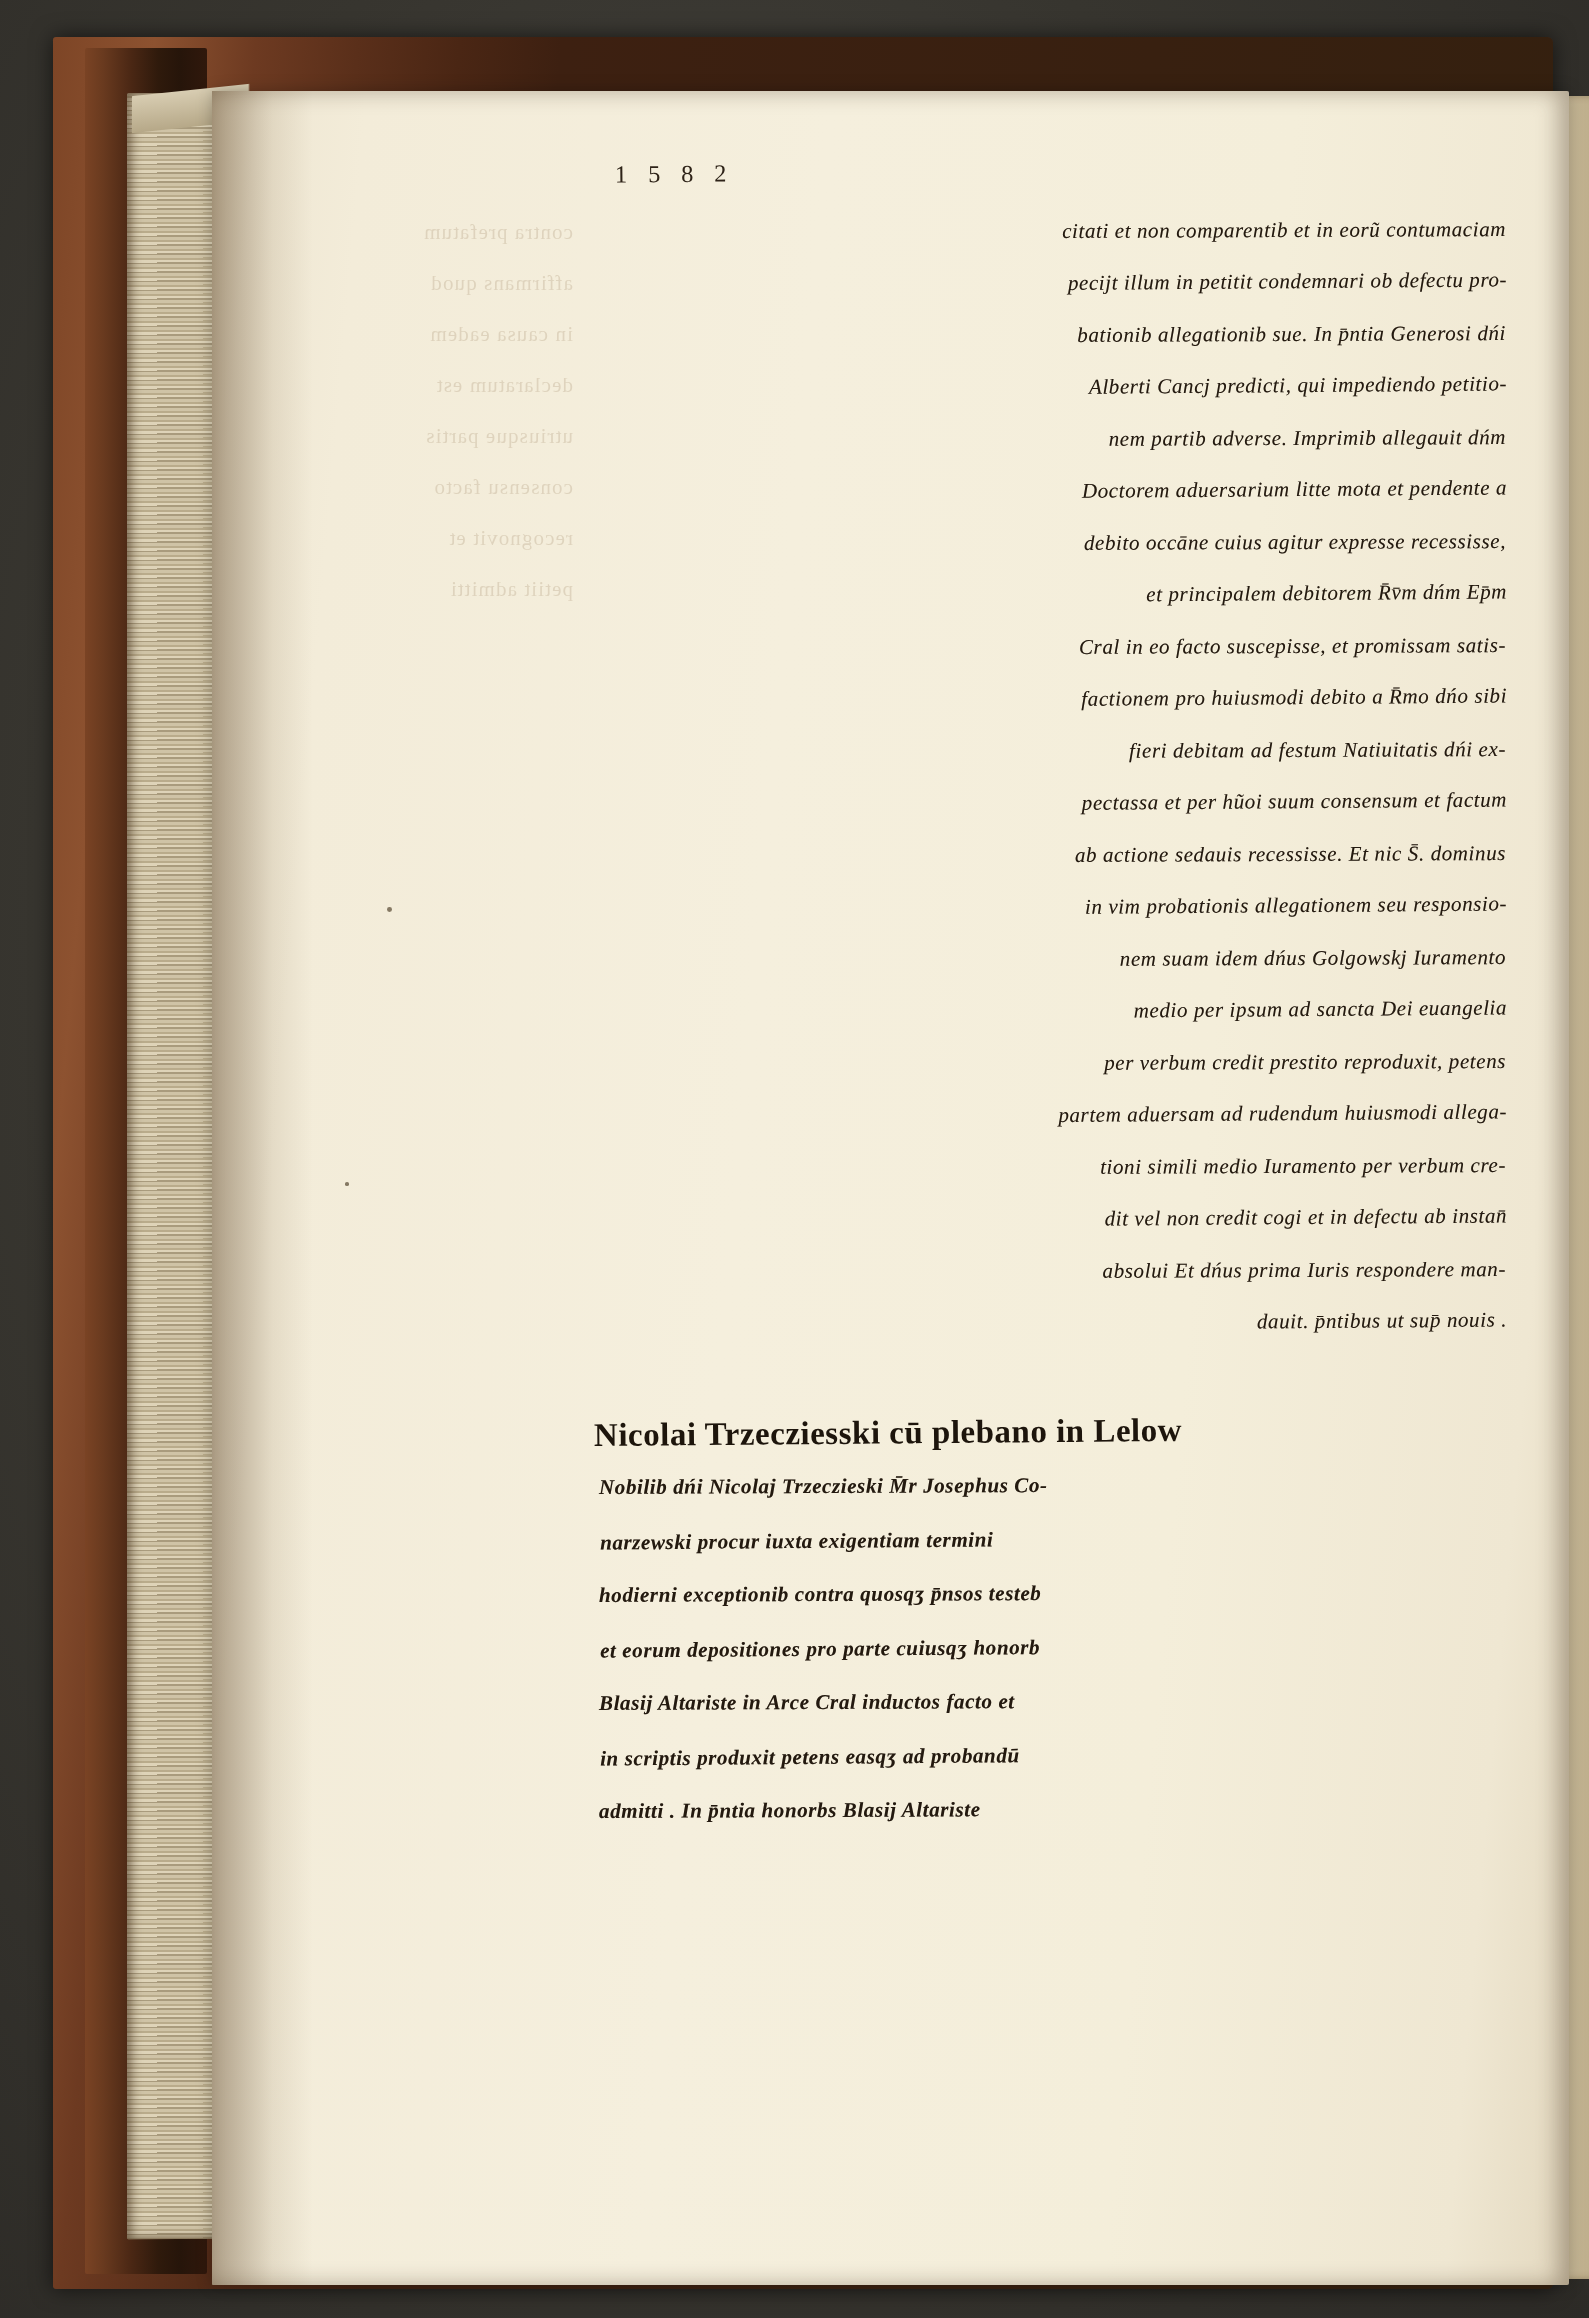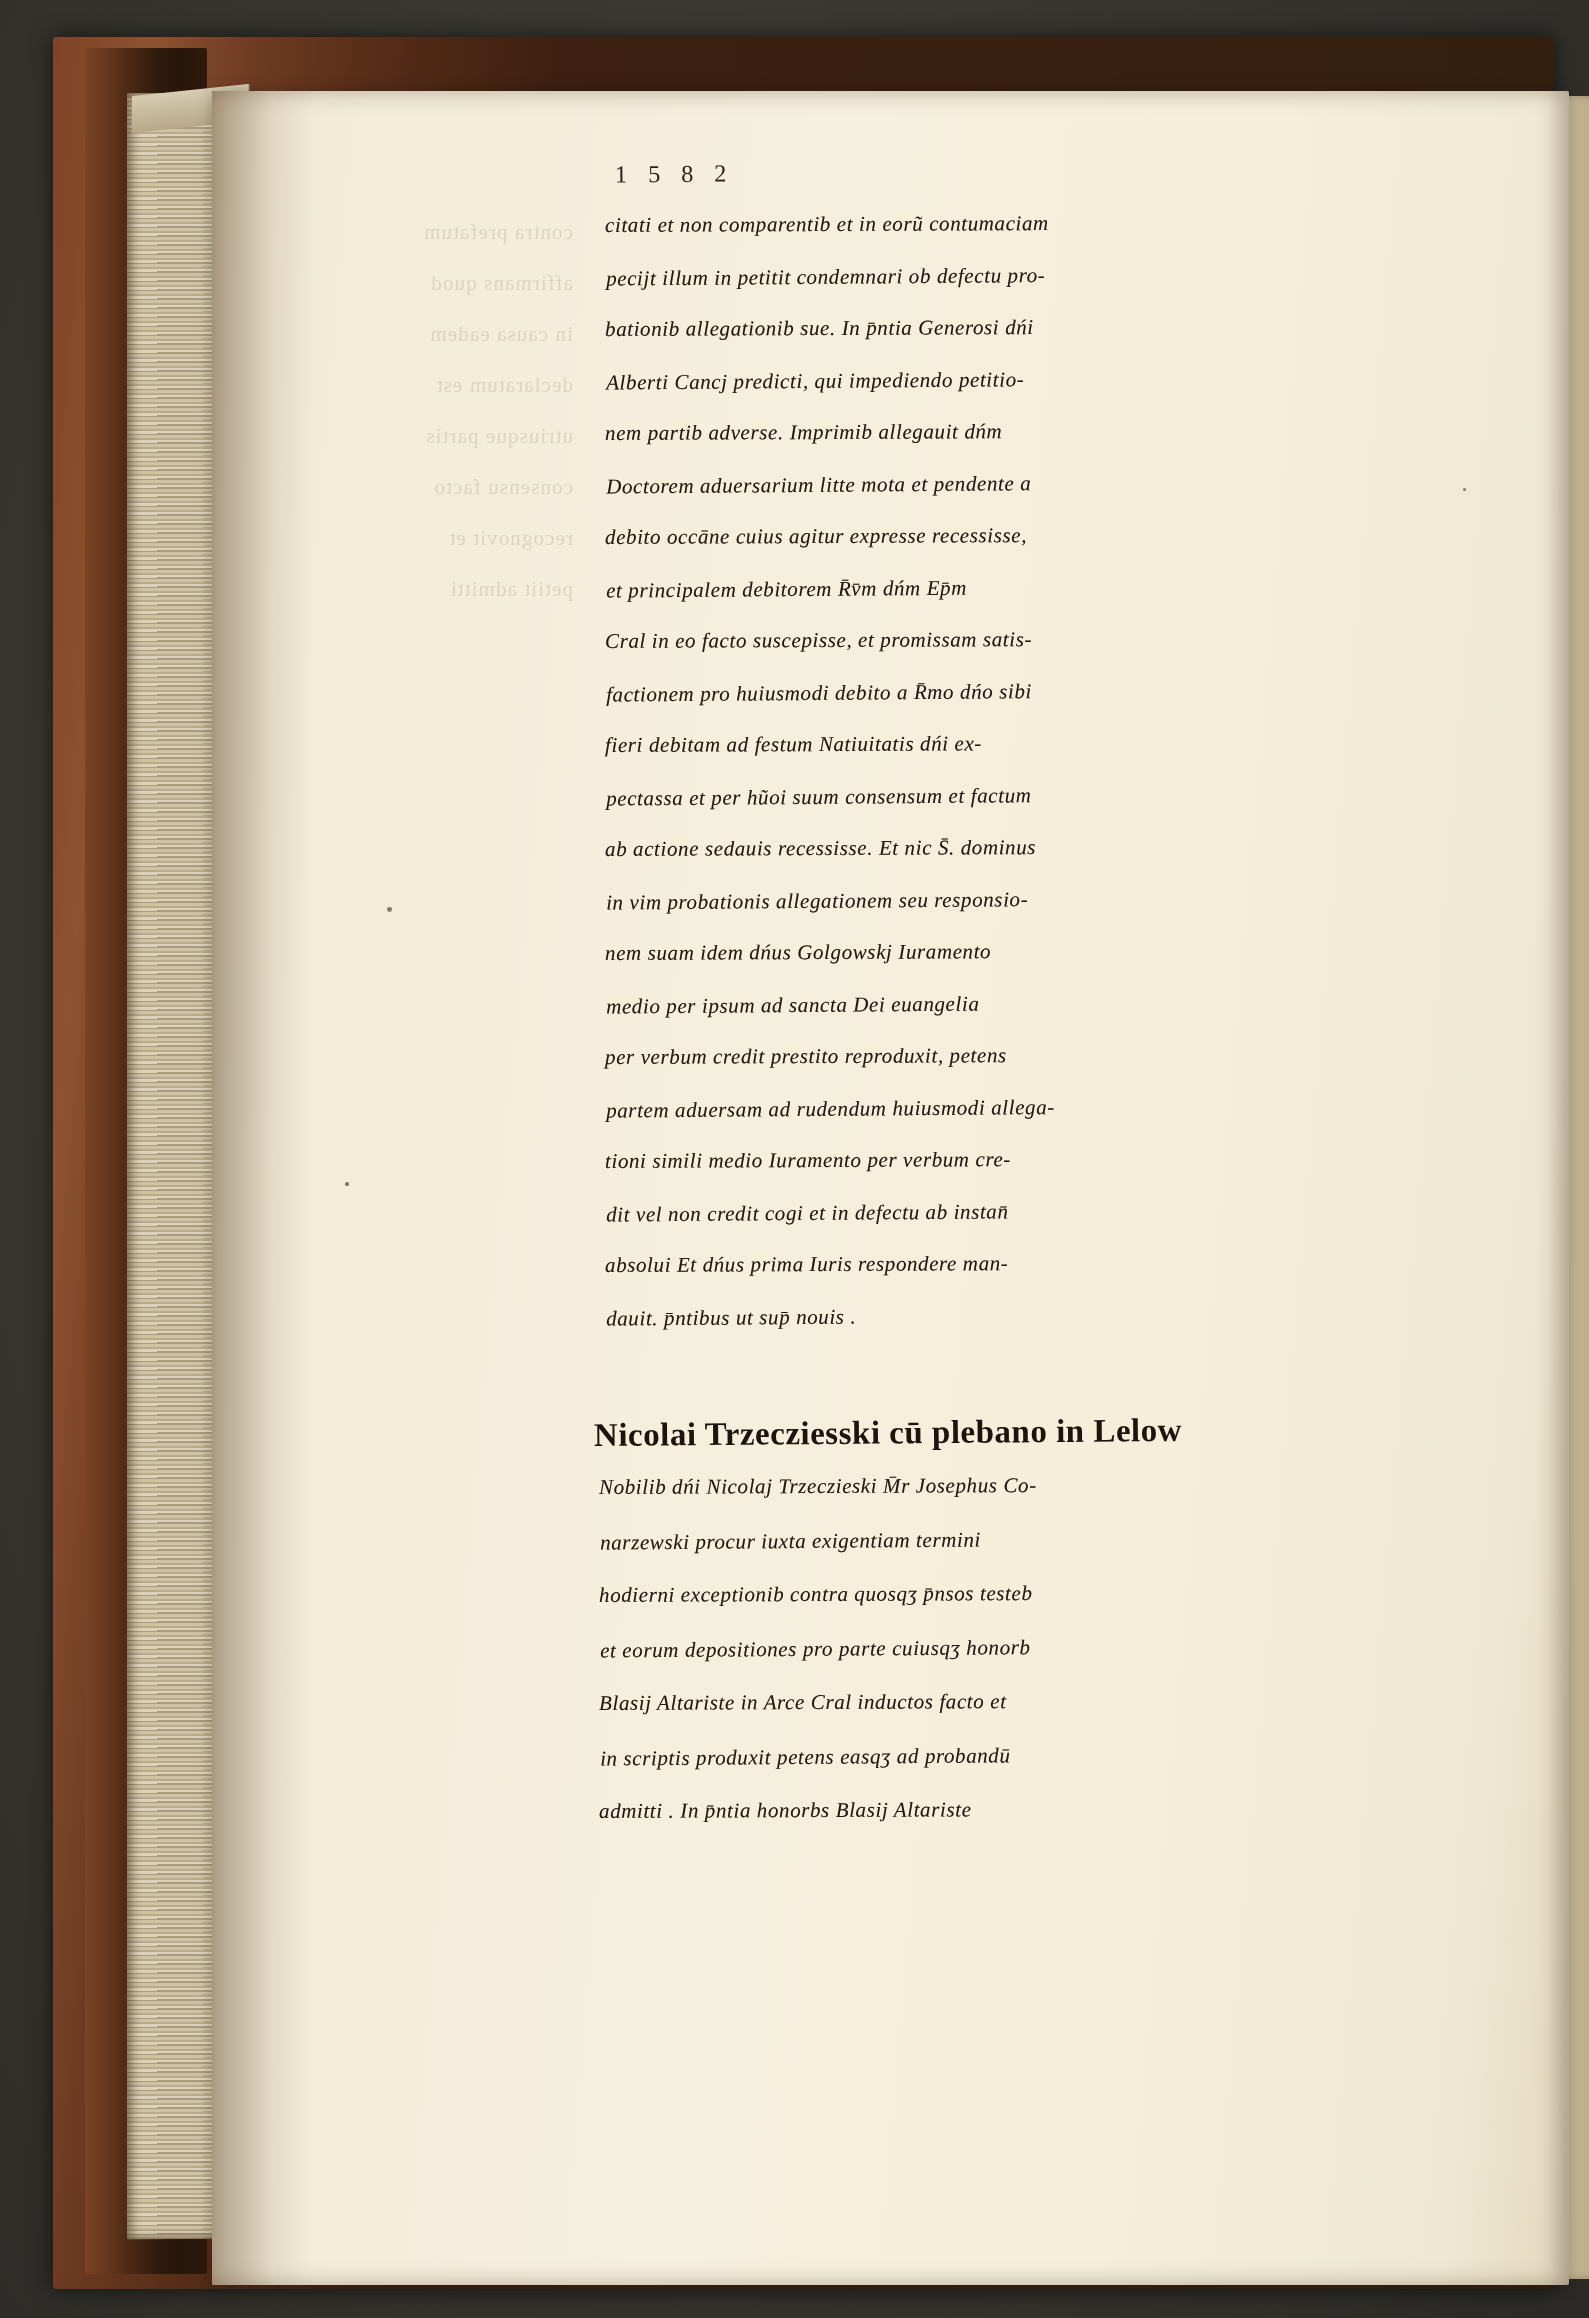--- a/index.html
+++ b/index.html
@@ -180,38 +180,38 @@
     font-size: 21px;
     line-height: 52px;
     letter-spacing: 0.6px;
     white-space: nowrap;
     text-shadow: 0 0 0.5px rgba(35,25,15,0.35);
   }
   
   .line:nth-child(odd)  { transform: rotate(-0.25deg); }
   .line:nth-child(even) { transform: rotate(-0.45deg) translateX(1.1px); }
 
-  #para-main { top: 48px; left: 10.6px; }
+  #para-main { top: 56px; left: 10.6px; text-align: right; }
   #para-main .line { padding-left: 0; }
 
   .heading {
     position: absolute;
     top: 1264px;
     left: 0px;
     width: 922px;
     font-family: "Liberation Serif", serif;
     font-size: 33px;
     color: #1d150c;
     letter-spacing: 0.5px;
     white-space: nowrap;
     transform: rotate(-0.5deg);
     font-weight: 700;
   }
 
-  #para-second { top: 1309px; left: 5.3px; }
+  #para-second { top: 1309px; left: 5.3px; font-weight: bold; }
   #para-second .line { line-height: 54px; }
 
   
   .speck {
     position: absolute;
     background: #4a3a24;
     border-radius: 50%;
     opacity: 0.65;
   }
 </style>

